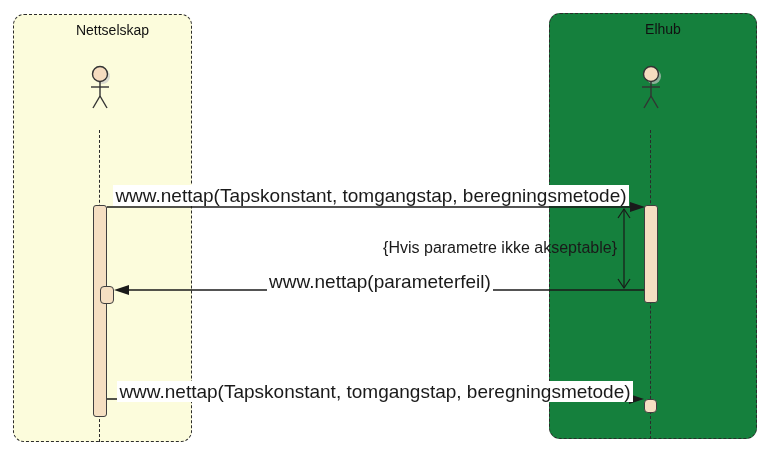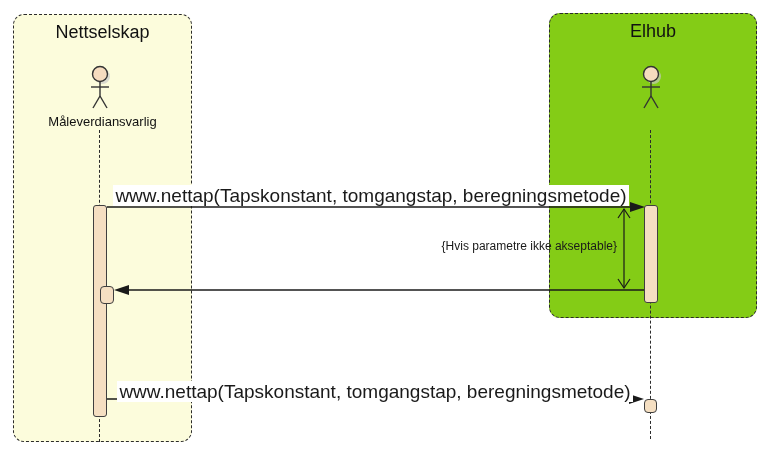--- a/index.html
+++ b/index.html
@@ -4,53 +4,53 @@
 <style>
   html,body{margin:0;padding:0;background:#fff;}
   #stage{
     position:relative;width:774px;height:459px;background:#fff;overflow:hidden;
     font-family:"Liberation Sans",sans-serif;color:#1a1a1a;
   }
   .group-box{
     position:absolute;border:1.5px dashed #2b2b2b;border-radius:11px;box-sizing:border-box;
   }
   .group-title{
-    position:absolute;top:7px;left:0;width:100%;text-align:center;
-    font-size:18px;color:#111;
+    position:absolute;top:7px;left:10px;width:100%;text-align:center;
+    font-size:14px;color:#111;
   }
   .actor-label{
     position:absolute;text-align:center;font-size:13px;color:#111;
   }
   .lifeline{
     position:absolute;width:0;border-left:1.5px dashed #2b2b2b;
   }
   .activation{
     position:absolute;background:#F5DFC2;border:1.2px solid #3f3f3f;border-radius:3px;box-sizing:border-box;
   }
   .activation.small{border-radius:4px;}
   svg.overlay{position:absolute;left:0;top:0;pointer-events:none;}
   .msg-label{
     position:absolute;text-align:center;font-size:19px;white-space:nowrap;pointer-events:none;
   }
   .msg-label span{background:#fff;padding:0 2px;}
   .guard-label{
-    position:absolute;font-size:12px;white-space:nowrap;text-align:left;pointer-events:none;
+    position:absolute;font-size:16px;white-space:nowrap;text-align:left;pointer-events:none;
   }
   .actor-figure{position:absolute;}
 </style>
 </head>
 <body>
 
 <div id="stage">
 
   <div class="group-box" style="left:13px;top:14px;width:179px;height:428px;background:#FCFCDC;">
     <div class="group-title">Nettselskap</div>
   </div>
 
-  <div class="group-box" style="left:549px;top:13px;width:208px;height:305px;background:#84cc16;">
+  <div class="group-box" style="left:549px;top:13px;width:208px;height:426px;background:#15803d;">
     <div class="group-title">Elhub</div>
   </div>
 
   <div class="lifeline" style="left:99px;top:130px;height:312px;"></div>
   <div class="lifeline" style="left:650px;top:130px;height:309px;"></div>
 
   <svg class="actor-figure" style="left:80px;top:62px;" width="40" height="50" viewBox="0 0 40 50">
     <circle cx="22.5" cy="14.5" r="7.5" fill="#c9c9c9" opacity="0.65"></circle>
     <circle cx="20" cy="12" r="7.5" fill="#F6DCBF" stroke="#333" stroke-width="1.4"></circle>
     <line x1="20" y1="19.5" x2="20" y2="34" stroke="#333" stroke-width="1.4"></line>
@@ -61,21 +61,20 @@
 
   <svg class="actor-figure" style="left:631px;top:62px;" width="40" height="50" viewBox="0 0 40 50">
     <circle cx="22.5" cy="14.5" r="7.5" fill="#c9c9c9" opacity="0.65"></circle>
     <circle cx="20" cy="12" r="7.5" fill="#F6DCBF" stroke="#333" stroke-width="1.4"></circle>
     <line x1="20" y1="19.5" x2="20" y2="34" stroke="#333" stroke-width="1.4"></line>
     <line x1="11" y1="25" x2="29" y2="25" stroke="#333" stroke-width="1.4"></line>
     <line x1="20" y1="34" x2="13" y2="46" stroke="#333" stroke-width="1.4"></line>
     <line x1="20" y1="34" x2="27" y2="46" stroke="#333" stroke-width="1.4"></line>
   </svg>
 
-  <div class="actor-label" style="left:13px;top:114px;width:179px;">Måleverdiansvarlig</div>
 
   <div class="activation" style="left:93px;top:205px;width:14px;height:212px;"></div>
   <div class="activation" style="left:644px;top:205px;width:14px;height:98px;"></div>
   <div class="activation small" style="left:100px;top:286px;width:14px;height:18px;"></div>
   <div class="activation small" style="left:644px;top:399px;width:13px;height:14px;"></div>
 
   <svg class="overlay" width="774" height="459" viewBox="0 0 774 459">
 
     <g>
       <line x1="107" y1="207" x2="633" y2="207" stroke="#1a1a1a" stroke-width="1.4"></line>
@@ -98,18 +97,21 @@
       <polygon points="644,399 629,394 629,404" fill="#1a1a1a"></polygon>
     </g>
   </svg>
 
   <div class="msg-label" style="left:71px;top:185px;width:600px;">
     <span>www.nettap(Tapskonstant, tomgangstap, beregningsmetode)</span>
   </div>
 
   <div class="guard-label" style="right:157px;top:239px;">{Hvis parametre ikke akseptable}</div>
 
+  <div class="msg-label" style="left:80px;top:271px;width:600px;">
+    <span>www.nettap(parameterfeil)</span>
+  </div>
 
   <div class="msg-label" style="left:75px;top:381px;width:600px;">
     <span>www.nettap(Tapskonstant, tomgangstap, beregningsmetode)</span>
   </div>
 
 </div>
 
 </body></html>

